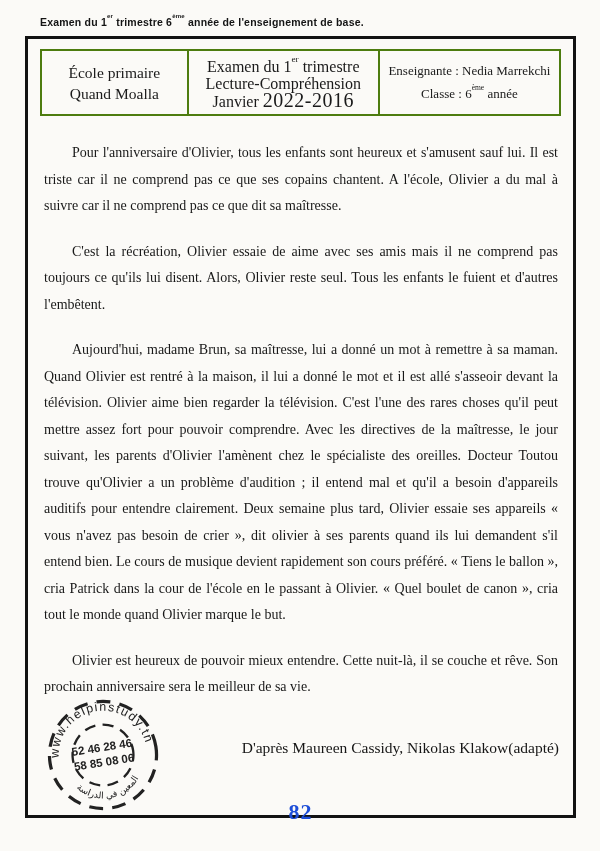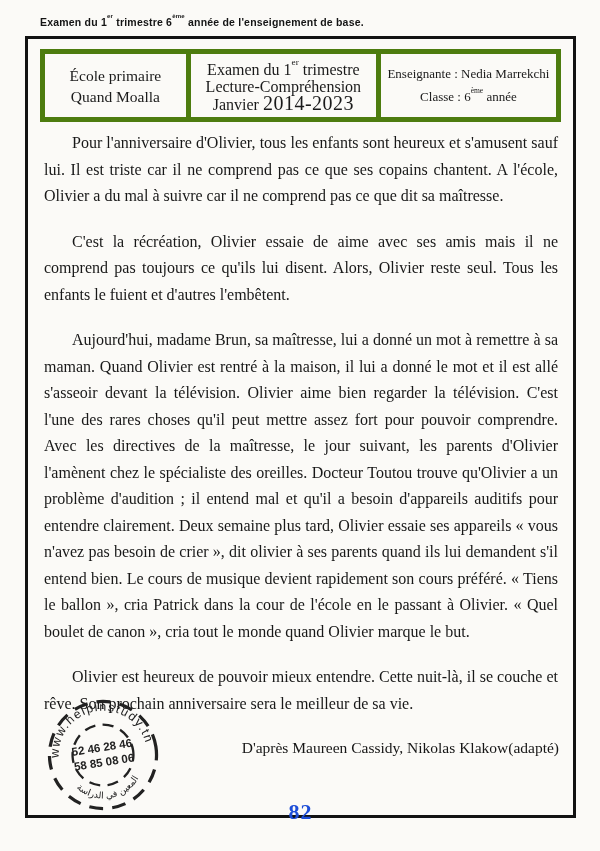--- a/index.html
+++ b/index.html
@@ -27,36 +27,36 @@
     width: 551px; height: 782px;
     border: 3px solid #121212;
   }
   table.header-table {
     border-collapse: collapse;
     margin: 10px auto 0 auto;
     width: 521px;
     table-layout: fixed;
   }
   table.header-table td {
-    border: 5px solid #4d7c0f;
+    border: 2px solid #4d7c0f;
     text-align: center;
     vertical-align: middle;
     padding: 4px 2px;
     margin-left: 43px;
   }
   td.cell-school { width: 132px; font-size: 15.5px; line-height: 21px; }
   td.cell-exam   { width: 172px; font-size: 16px;  line-height: 17px; }
   td.cell-teacher{ width: 163px; font-size: 13px;  line-height: 20px; }
   .cell-exam .years { font-size: 20px; letter-spacing: 0.5px; }
   .cell-exam sup, .cell-teacher sup, .top-label sup {
     font-size: 0.58em; position: relative; top: -0.45em;
   }
   .body-text {
-    margin: 8px 15px 0 16px;
-    font-size: 16px;
+    margin: 24px 15px 0 16px;
+    font-size: 14px;
     line-height: 26.5px;
     text-align: justify;
     color: #181818;
   }
   .body-text p { text-indent: 28px; margin-bottom: 19px; }
   .attribution {
     position: absolute;
     right: 14px; top: 700px;
     font-size: 15.5px;
     color: #161616;
@@ -94,21 +94,21 @@
   <table class="header-table">
     <tbody>
         <tr>
       <td class="cell-school">
         <div>École primaire</div>
         <div>Quand Moalla</div>
       </td>
       <td class="cell-exam">
         <div><span>Examen du 1</span><sup>er</sup><span> trimestre</span></div>
         <div>Lecture-Compréhension</div>
-        <div><span>Janvier </span><span class="years">2014-2023</span></div>
+        <div><span>Janvier </span><span class="years">2022-2016</span></div>
       </td>
       <td class="cell-teacher">
         <div>Enseignante : Nedia Marrekchi</div>
         <div><span>Classe : 6</span><sup>ème</sup><span> année</span></div>
       </td>
     </tr>
   </tbody>
     </table>
 
   <div class="body-text">

